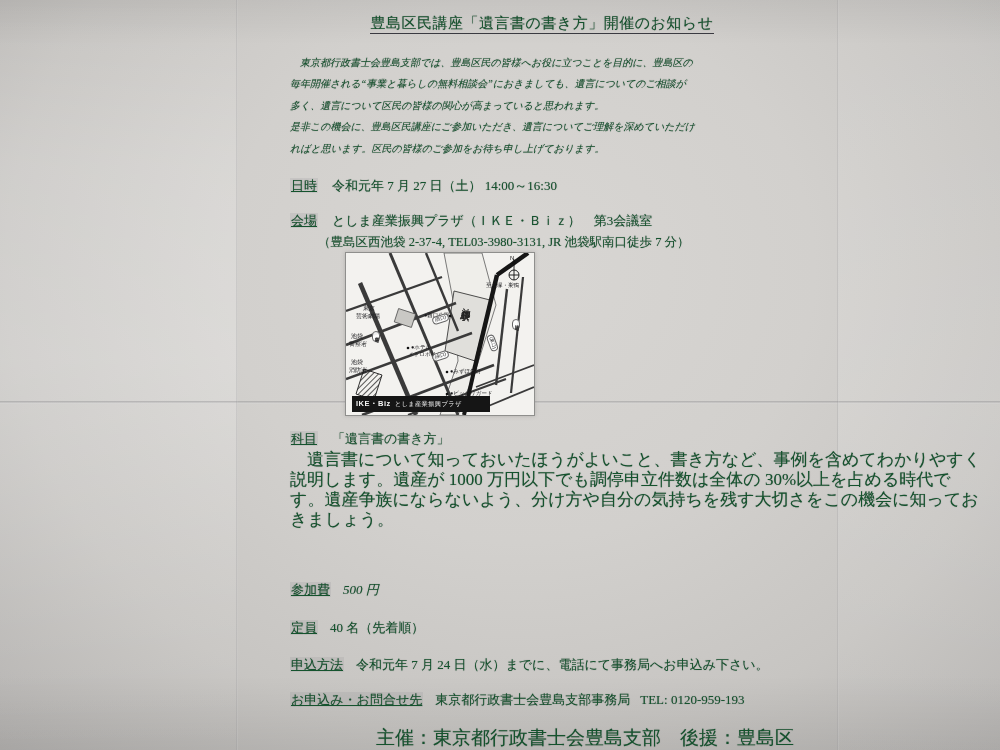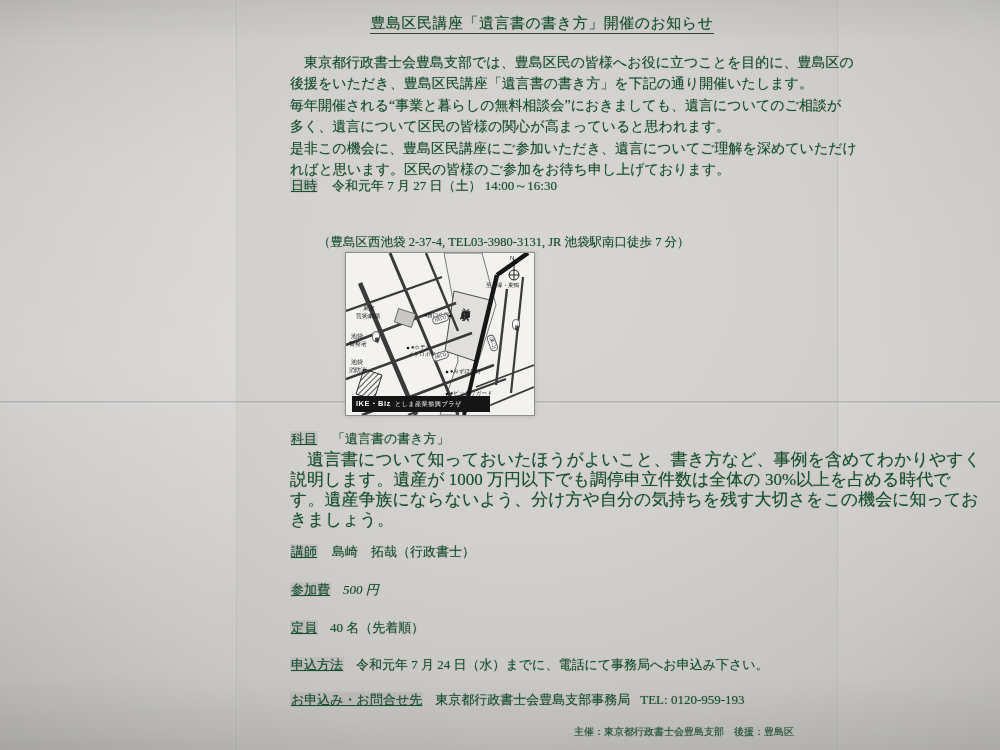--- a/index.html
+++ b/index.html
@@ -40,29 +40,29 @@
     position:absolute;left:290px;top:10px;width:504px;height:740px;
     color:#14532d;
     text-shadow:0 0 1px rgba(46,46,53,0.45);
   }
   .abs{position:absolute;left:0;white-space:nowrap;}
   .doc-title{
     top:4px;width:100%;text-align:center;
     font-size:15px;letter-spacing:0.5px;font-weight:500;
   }
   .doc-title span{border-bottom:1.2px solid #3a3a41;padding-bottom:2px;}
-  .intro{top:42px;font-size:14px;line-height:21.4px;}
+  .intro{top:42px;font-size:10px;line-height:21.4px;font-style:italic;}
   .intro div{white-space:nowrap;}
   .field{font-size:13px;}
   .field .lbl{background:rgba(130,130,136,0.15);padding:0 1px;text-decoration:underline;}
   .field .val{margin-left:14px;}
   .note{font-size:12.5px;padding-left:28px;}
   .desc{font-size:17px;line-height:20px;}
   .desc div{white-space:nowrap;}
-  .footer-line{top:715px;width:100%;text-align:right;font-size:10px;}
+  .footer-line{top:715px;width:100%;text-align:right;font-size:19px;}
 
   
   .map{
     position:absolute;left:345px;top:252px;width:188px;height:162px;
     background:#f3f2ef;border:1px solid #8f8f8d;
     box-shadow:0 0 4px rgba(80,80,80,0.25);
     font-family:"Liberation Sans","DejaVu Sans",sans-serif;
   }
   .map svg{position:absolute;left:0;top:0;}
   .mlabel{
@@ -105,46 +105,45 @@
 </div>
 
 <div class="content">
 
   <div class="abs doc-title">
     <span>豊島区民講座「遺言書の書き方」開催のお知らせ</span>
   </div>
 
   <div class="abs intro">
     <div>　東京都行政書士会豊島支部では、豊島区民の皆様へお役に立つことを目的に、豊島区の</div>
-    <div>後援をいただき、豊島区民講座「遺言書の書き方」を下記の通り開催いたします。</div>
     <div>毎年開催される“事業と暮らしの無料相談会”におきましても、遺言についてのご相談が</div>
     <div>多く、遺言について区民の皆様の関心が高まっていると思われます。</div>
     <div>是非この機会に、豊島区民講座にご参加いただき、遺言についてご理解を深めていただけ</div>
     <div>ればと思います。区民の皆様のご参加をお待ち申し上げております。</div>
   </div>
 
   <div class="abs field" style="top:167px;">
     <span class="lbl">日時</span><span class="val">令和元年 7 月 27 日（土） 14:00～16:30</span>
   </div>
 
+  <div class="abs field" style="top:202px;">
+    <span class="lbl">会場</span><span class="val">としま産業振興プラザ（ＩＫＥ・Ｂｉｚ）　第3会議室</span>
+  </div>
   <div class="abs note" style="top:224px;">（豊島区西池袋 2-37-4, TEL03-3980-3131, JR 池袋駅南口徒歩 7 分）</div>
 
   <div class="abs field" style="top:420px;">
     <span class="lbl">科目</span><span class="val">「遺言書の書き方」</span>
   </div>
   <div class="abs desc" style="top:440px;">
     <div>　遺言書について知っておいたほうがよいこと、書き方など、事例を含めてわかりやすく</div>
     <div>説明します。遺産が 1000 万円以下でも調停申立件数は全体の 30%以上を占める時代で</div>
     <div>す。遺産争族にならないよう、分け方や自分の気持ちを残す大切さをこの機会に知ってお</div>
     <div>きましょう。</div>
   </div>
 
-  <div class="abs field" style="top:533px;">
-    <span class="lbl">講師</span><span class="val">島崎　拓哉（行政書士）</span>
-  </div>
 
   <div class="abs field" style="top:571px;">
     <span class="lbl">参加費</span><span class="val" style="margin-left:12px;font-style:italic;">500 円</span>
   </div>
 
   <div class="abs field" style="top:609px;">
     <span class="lbl">定員</span><span class="val" style="margin-left:12px;">40 名（先着順）</span>
   </div>
 
   <div class="abs field" style="top:646px;">

